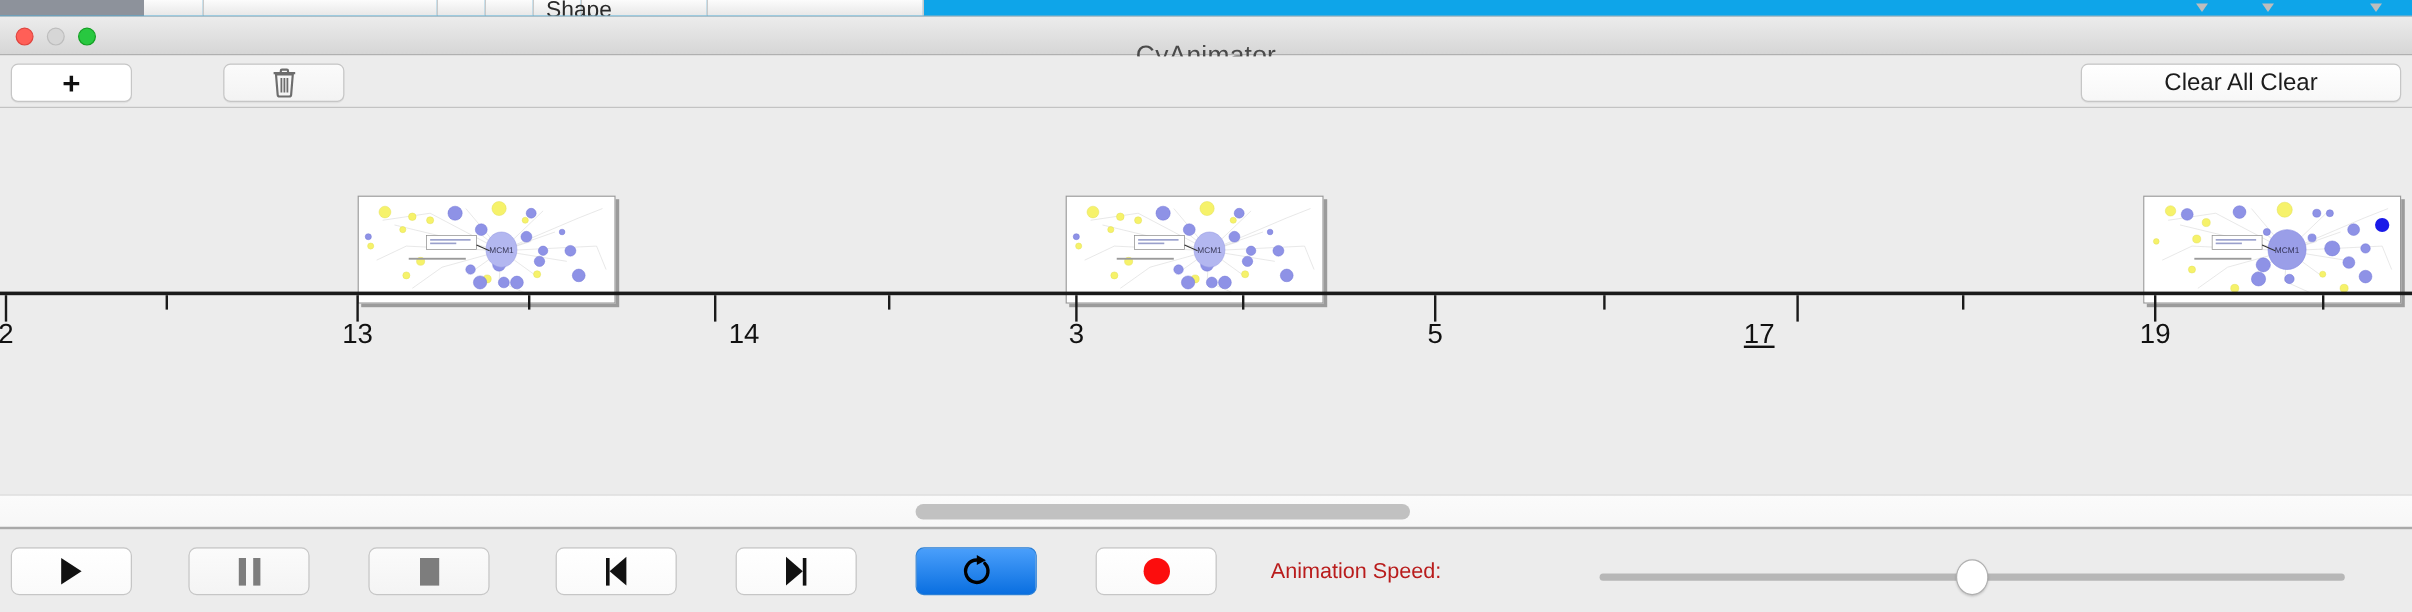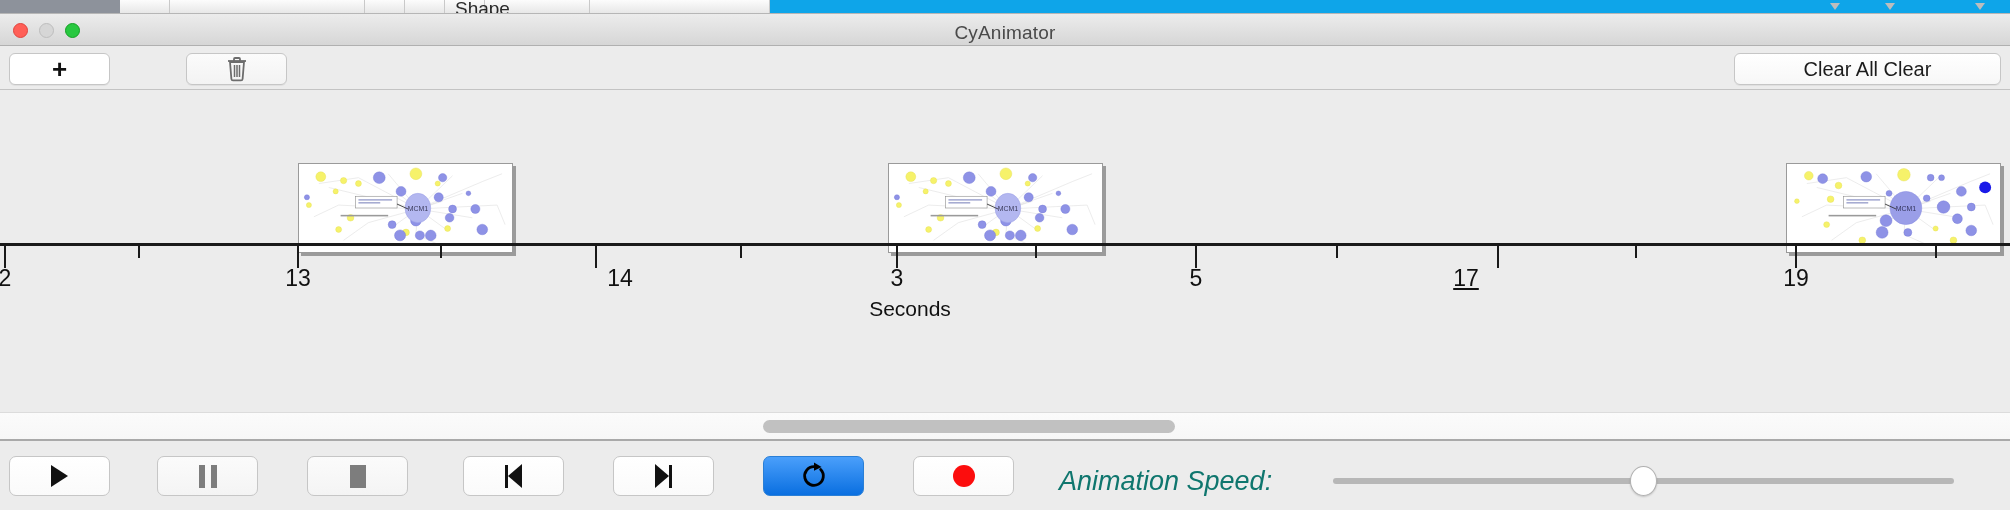--- a/index.html
+++ b/index.html
@@ -46,23 +46,23 @@
     position: absolute; left: 0; top: 14px; width: 2010px; height: 32px;
     background: linear-gradient(#ececec, #d6d6d6);
     border-bottom: 1px solid #b0b0b0;
   }
   .traffic { position: absolute; top: 9px; display: flex; gap: 11px; left: 13px; }
   .tl-dot { width: 15px; height: 15px; border-radius: 50%; }
   .tl-close  { background: #ff5f57; border: 1px solid #e0443e; }
   .tl-min    { background: #d6d6d6; border: 1px solid #bdbdbd; }
   .tl-zoom   { background: #28c840; border: 1px solid #13a023; }
   .title-text {
-    position: absolute; left: 0; top: 3px; width: 2010px; height: 32px;
+    position: absolute; left: 0; top: 16px; width: 2010px; height: 32px;
     display: flex; align-items: center; justify-content: center;
-    font-size: 19px; color: #4a4a4a; letter-spacing: .2px;
+    font-size: 22px; color: #4a4a4a; letter-spacing: .2px;
   }
 
   
   .toolbar {
     position: absolute; left: 0; top: 47px; width: 2010px; height: 43px;
     background: #ececec;
     border-bottom: 1px solid #c3c3c3;
   }
   .btn {
     position: absolute;
@@ -163,21 +163,21 @@
   }
   .icon-skipf { display: flex; align-items: center; }
   .icon-skipf i { display: block; width: 3px; height: 23px; background: #111; }
   .icon-skipf u {
     display: block; width: 0; height: 0; border-left: 14px solid #111;
     border-top: 12px solid transparent; border-bottom: 12px solid transparent;
   }
   .icon-record { width: 22px; height: 22px; border-radius: 50%; background: #fc0d0d; }
   .speed-label {
     position: absolute; left: 1059px; top: 25px;
-    font-size: 27px; color: #0f766e; white-space: nowrap; font-style: italic;
+    font-size: 18px; color: #b91c1c; white-space: nowrap;
   }
   .slider {
     position: absolute; left: 1333px; top: 37px; width: 621px; height: 6px;
     background: #b7b7b7; border-radius: 3px;
   }
   .slider-knob {
     position: absolute; left: 1630px; top: 25px;
     width: 27px; height: 30px; border-radius: 50%;
     background: #ffffff; border: 1px solid #b0b0b0;
     box-shadow: 0 1px 2px rgba(0,0,0,.18); cursor: pointer;
@@ -392,23 +392,20 @@
         <div class="tick major" style="left: 1195px;"></div>
         <div class="tick-label" style="left: 1196px;">5</div>
         <div class="tick minor" style="left: 1336px;"></div>
         <div class="tick major" style="left: 1497px;"></div>
         <div class="tick-label" style="left: 1466px; text-decoration: underline;">17</div>
         <div class="tick minor" style="left: 1635px;"></div>
         <div class="tick major" style="left: 1795px;"></div>
         <div class="tick-label" style="left: 1796px;">19</div>
         <div class="tick minor" style="left: 1935px;"></div>
       </div>
-    <div class="axis-title">
-      <span>Seconds</span>
-    </div>
   </div>
 
   <div class="hscroll">
     <div class="hscroll-thumb"></div>
   </div>
 
   <div class="transport">
 
     <div class="tbtn" style="left:9px;width:101px;">
       <span class="icon-play"></span>

